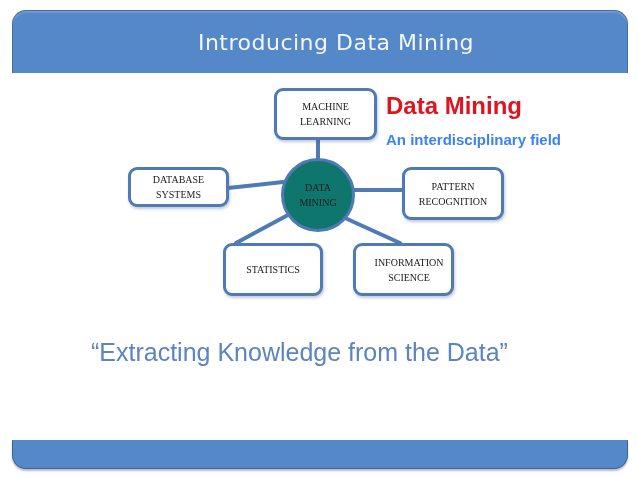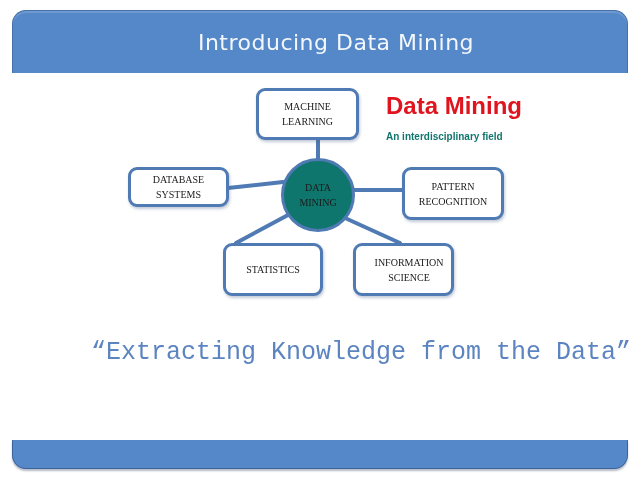--- a/index.html
+++ b/index.html
@@ -26,41 +26,41 @@
     font-family:"Liberation Serif", serif; font-size:10px; line-height:15px; color:#1a1a1a;
     box-sizing:border-box; white-space:pre-line;
   }
   .center-node {
     position:absolute; left:281px; top:158px; width:74px; height:74px;
     border-radius:50%; background:#0f766e; border:3px solid #4f7ab3; box-sizing:border-box;
     display:flex; align-items:center; justify-content:center; text-align:center;
     font-family:"Liberation Serif", serif; font-size:10px; line-height:15px; color:#1a1a1a; white-space:pre-line;
   }
   .dm-title { position:absolute; left:386px; top:92px; color:#e0141e; font-size:24px; font-weight:bold; font-family:"Liberation Sans", sans-serif; }
-  .dm-sub { position:absolute; left:386px; top:131px; color:#0f766e; font-size:10px; font-weight:bold; font-family:"Liberation Sans", sans-serif; }
-  .quote { position:absolute; left:91px; top:338px; color:#5b84c0; font-size:25px; font-family:Liberation Mono, monospace; }
+  .dm-sub { position:absolute; left:386px; top:131px; color:#3b82f6; font-size:15px; font-weight:bold; font-family:"Liberation Sans", sans-serif; }
+  .quote { position:absolute; left:91px; top:338px; color:#5b84c0; font-size:25px; font-family:Liberation Sans, sans-serif; }
 </style>
 </head>
 <body>
 
 <div class="header-bar">
   <span class="header-title">Introducing Data Mining</span>
 </div>
 
 <svg class="links" width="638" height="478">
   <g stroke="#4f7ab3" stroke-width="4" stroke-linecap="round">
     <line x1="318" y1="138" x2="318" y2="160"></line>
     <line x1="228" y1="188" x2="283" y2="182"></line>
     <line x1="353" y1="190" x2="403" y2="190"></line>
     <line x1="236" y1="243" x2="288" y2="215"></line>
     <line x1="345" y1="218" x2="400" y2="243"></line>
   </g>
 </svg>
 
-<div class="node" style="left:256px; top:88px; width:103px; height:52px;">MACHINE
+<div class="node" style="left:274px; top:88px; width:103px; height:52px;">MACHINE
 LEARNING</div>
 <div class="node" style="left:128px; top:167px; width:101px; height:40px;">DATABASE
 SYSTEMS</div>
 <div class="node" style="left:402px; top:167px; width:102px; height:53px;">PATTERN
 RECOGNITION</div>
 <div class="node" style="left:181px; top:243px; width:100px; height:53px;margin-left:42px;">STATISTICS</div>
 <div class="node" style="left:353px; top:243px; width:101px; height:53px;padding-left:11px;">INFORMATION
 SCIENCE</div>
 
 <div class="center-node">DATA

